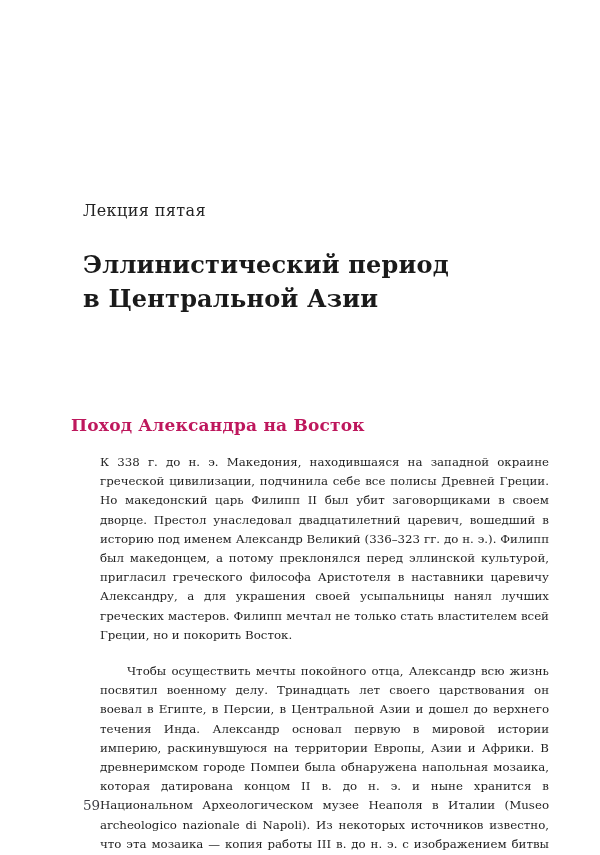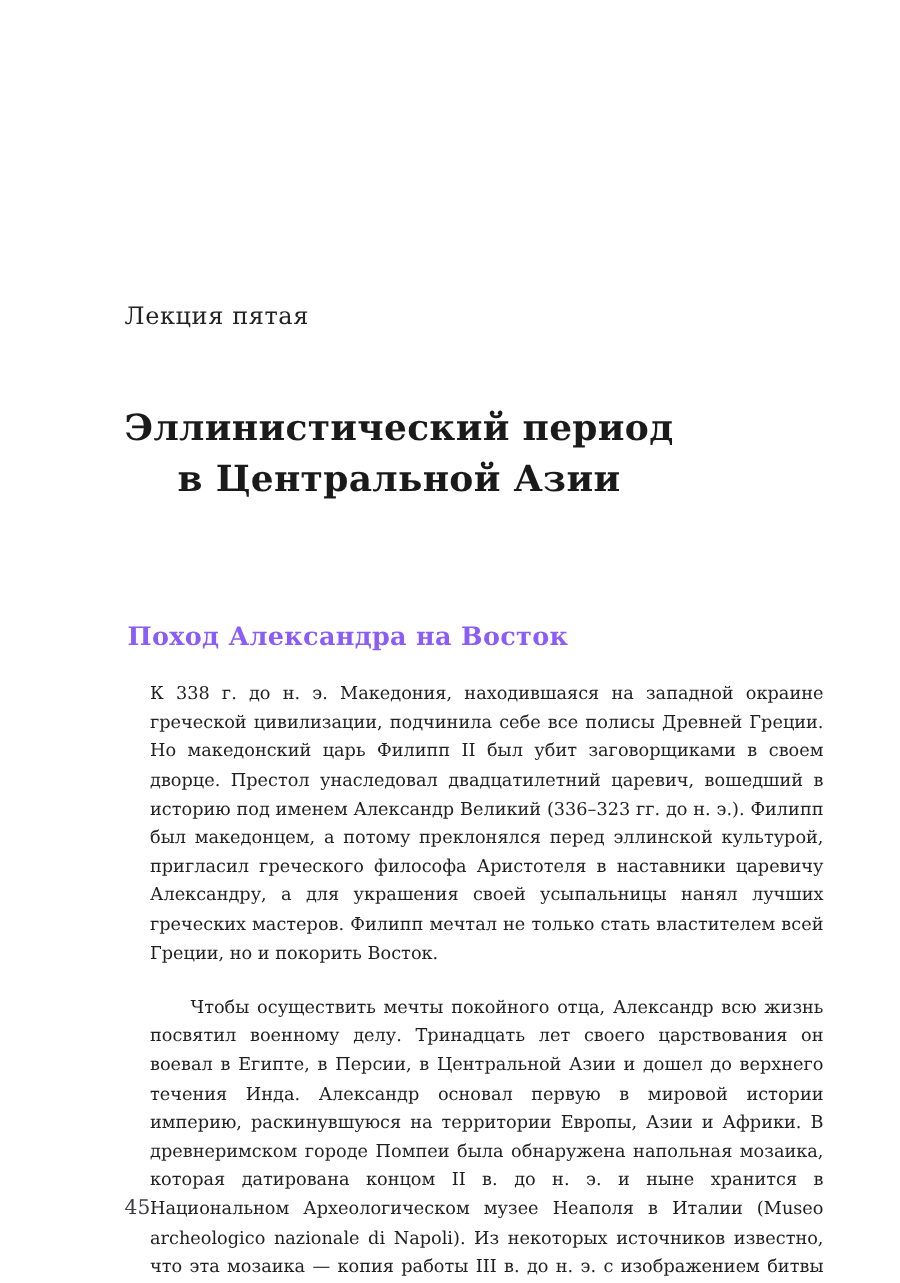--- a/index.html
+++ b/index.html
@@ -22,37 +22,36 @@
     left: 60px;
     top: 201px;
     font-size: 16px;
     font-weight: normal;
     letter-spacing: 0.4px;
     color: #232323;
   }
   .chapter-title {
     position: absolute;
     left: 60px;
-    top: 252px;
+    top: 232px;
     font-size: 24px;
     font-weight: bold;
     line-height: 34px;
     letter-spacing: 0.2px;
     white-space: pre-line;
     color: #1a1a1a;
-    text-align: center;
   }
   .section-heading {
     position: absolute;
-    left: 62px;
+    left: 48px;
     top: 401px;
     font-size: 17px;
     font-weight: bold;
     letter-spacing: 0.2px;
-    color: #8b5cf6;
+    color: #be185d;
   }
   .body-text {
     position: absolute;
     left: 60px;
     top: 436px;
     width: 483px;
     font-size: 11.8px;
     line-height: 19.2px;
     text-align: justify;
     color: #1f1f1f;
@@ -82,15 +81,15 @@
   <h1 class="chapter-title">Эллинистический период
 в Центральной Азии</h1>
 
   <h2 class="section-heading">Поход Александра на Восток</h2>
 
   <div class="body-text">
     <p class="para">К 338 г. до н. э. Македония, находившаяся на западной окраине греческой цивилизации, подчинила себе все полисы Древней Греции. Но македонский царь Филипп II был убит заговорщиками в своем дворце. Престол унаследовал двадцатилетний царевич, вошедший в историю под именем Александр Великий (336–323 гг. до н. э.). Филипп был македонцем, а потому преклонялся перед эллинской культурой, пригласил греческого философа Аристотеля в наставники царевичу Александру, а для украшения своей усыпальницы нанял лучших греческих мастеров. Филипп мечтал не только стать властителем всей Греции, но и покорить Восток.</p>
     <p class="para indent">Чтобы осуществить мечты покойного отца, Александр всю жизнь посвятил военному делу. Тринадцать лет своего царствования он воевал в Египте, в Персии, в Центральной Азии и дошел до верхнего течения Инда. Александр основал первую в мировой истории империю, раскинувшуюся на территории Европы, Азии и Африки. В древнеримском городе Помпеи была обнаружена напольная мозаика, которая датирована концом II в. до н. э. и ныне хранится в Национальном Археологическом музее Неаполя в Италии (Museo archeologico nazionale di Napoli). Из некоторых источников известно, что эта мозаика — копия работы III в. до н. э. с изображением битвы при Иссе (333 г. до н. э.) между Александром Македонским и персидским царем Дарием. На мозаике во всю свою мощь предстает величественная сцена из греко-персидских войн, развернувшихся 2400 лет назад.</p>
   </div>
 
-  <div class="page-number">45</div>
+  <div class="page-number">59</div>
 
 </div>
 
 </body></html>

